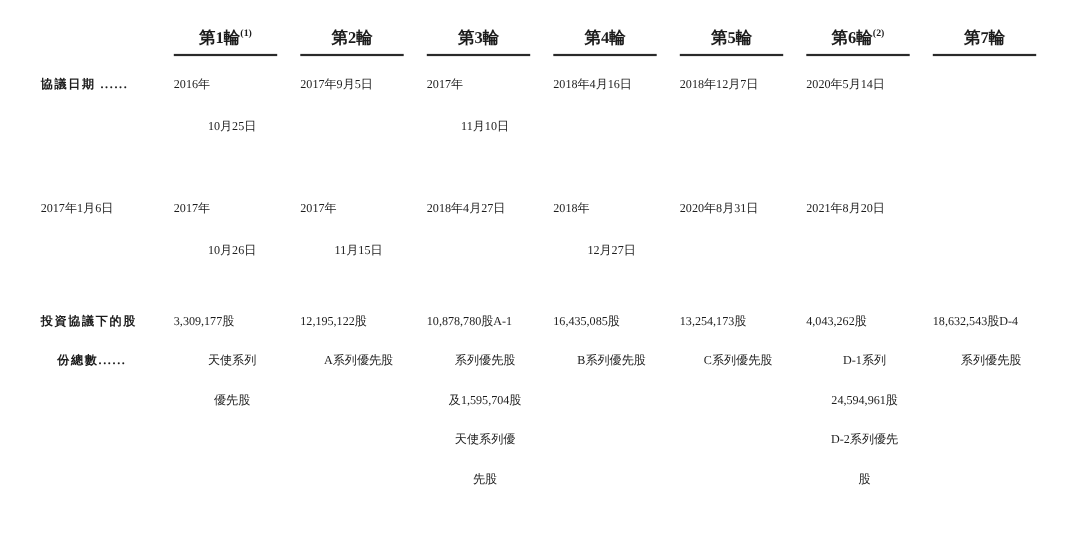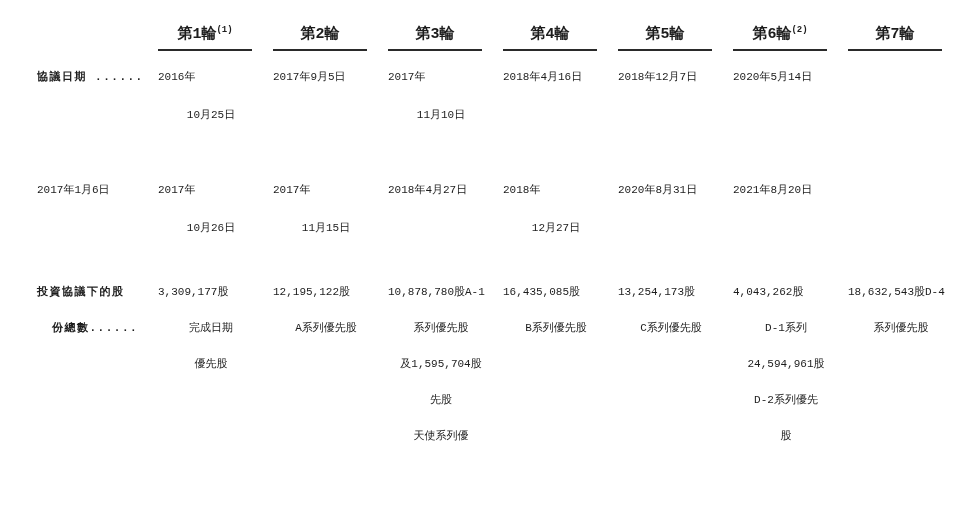--- a/index.html
+++ b/index.html
@@ -2,21 +2,21 @@
 <html><head>
 <meta charset="utf-8">
 <style>
   html, body { margin: 0; padding: 0; background: #ffffff; }
   .page {
     position: relative;
     width: 976px;
     height: 505px;
     background: #ffffff;
     color: #1c1c1c;
-    font-family: Liberation Mono, monospace;
+    font-family: Liberation Serif, serif;
     overflow: hidden;
   }
   .grid-row {
     position: absolute;
     left: 0;
     width: 976px;
     box-sizing: border-box;
     padding-left: 37px;
     display: grid;
     grid-template-columns: 100px repeat(7, 94px);
@@ -125,33 +125,33 @@
           <div class="line">2021年8月20日</div>
         </div>
       </div>
       <div class="grid-row body-row row-2">
         <div class="label-cell">
           <div class="line label-line">投資協議下的股</div>
           <div class="line label-line indent">份總數......</div>
         </div>
         <div class="cell">
           <div class="line">3,309,177股</div>
-          <div class="line">完成日期</div>
+          <div class="line">天使系列</div>
           <div class="line">優先股</div>
         </div>
         <div class="cell">
           <div class="line">12,195,122股</div>
           <div class="line">A系列優先股</div>
         </div>
         <div class="cell">
           <div class="line">10,878,780股A-1</div>
           <div class="line">系列優先股</div>
           <div class="line">及1,595,704股</div>
+          <div class="line">天使系列優</div>
           <div class="line">先股</div>
-          <div class="line">天使系列優</div>
         </div>
         <div class="cell">
           <div class="line">16,435,085股</div>
           <div class="line">B系列優先股</div>
         </div>
         <div class="cell">
           <div class="line">13,254,173股</div>
           <div class="line">C系列優先股</div>
         </div>
         <div class="cell">

